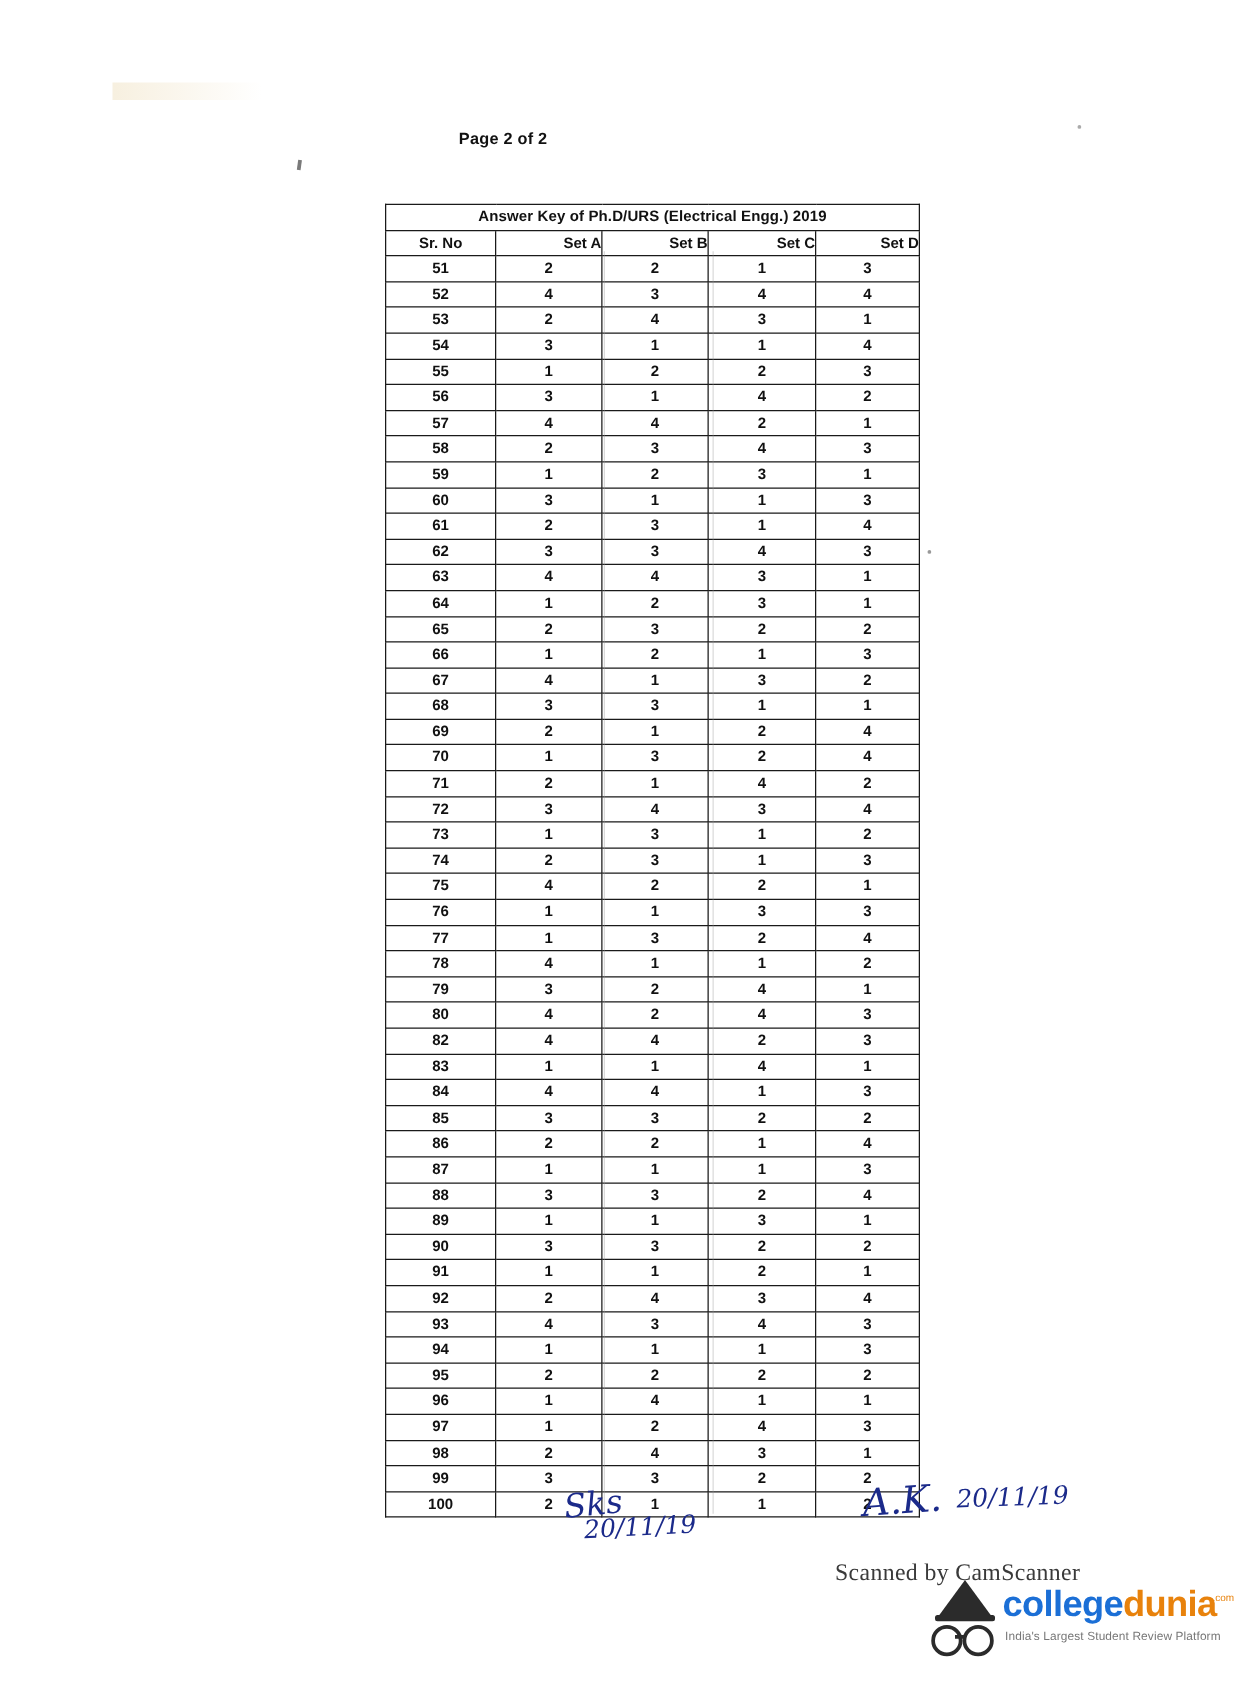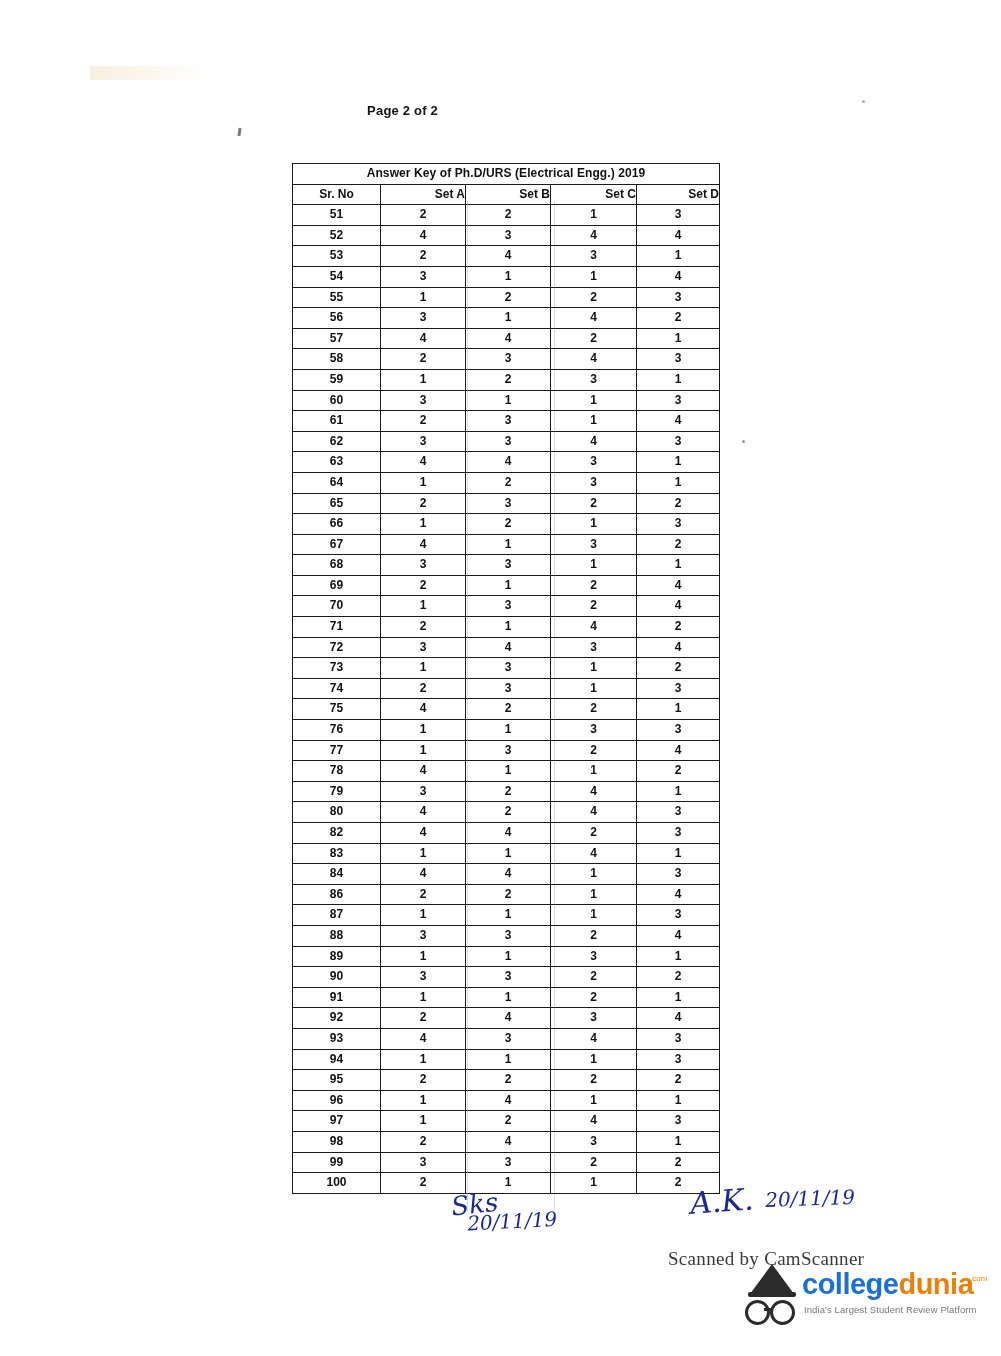--- a/index.html
+++ b/index.html
@@ -60,21 +60,21 @@
     top: 103px;
     width: 805px;
     text-align: center;
     font-size: 13px;
     font-weight: bold;
     letter-spacing: .2px;
   }
 
   .sheet {
     position: absolute;
-    left: 292px;
+    left: 308px;
     top: 163px;
     width: 427px;
   }
 
   table.key {
     border-collapse: collapse;
     width: 427px;
     table-layout: fixed;
   }
   table.key td, table.key th {
@@ -506,20 +506,27 @@
           <td class="ans">1</td>
         </tr>
         <tr>
           <td class="sr">84</td>
           <td class="ans">4</td>
           <td class="ans">4</td>
           <td class="ans">1</td>
           <td class="ans">3</td>
         </tr>
         <tr>
+          <td class="sr">85</td>
+          <td class="ans">3</td>
+          <td class="ans">3</td>
+          <td class="ans">2</td>
+          <td class="ans">2</td>
+        </tr>
+        <tr>
           <td class="sr">86</td>
           <td class="ans">2</td>
           <td class="ans">2</td>
           <td class="ans">1</td>
           <td class="ans">4</td>
         </tr>
         <tr>
           <td class="sr">87</td>
           <td class="ans">1</td>
           <td class="ans">1</td>

